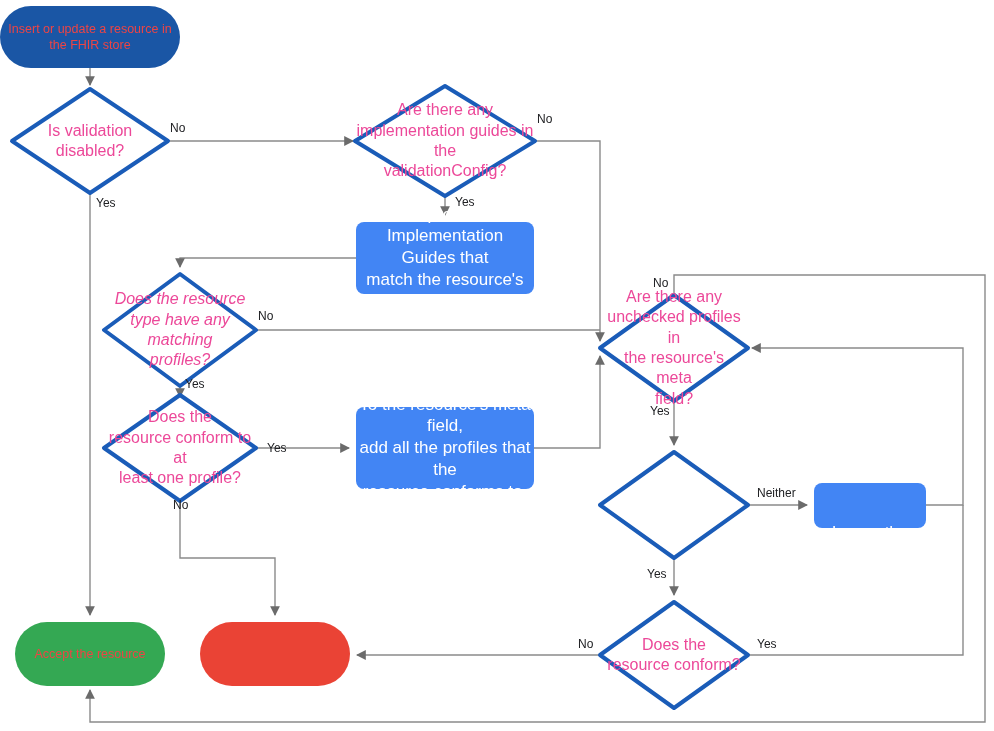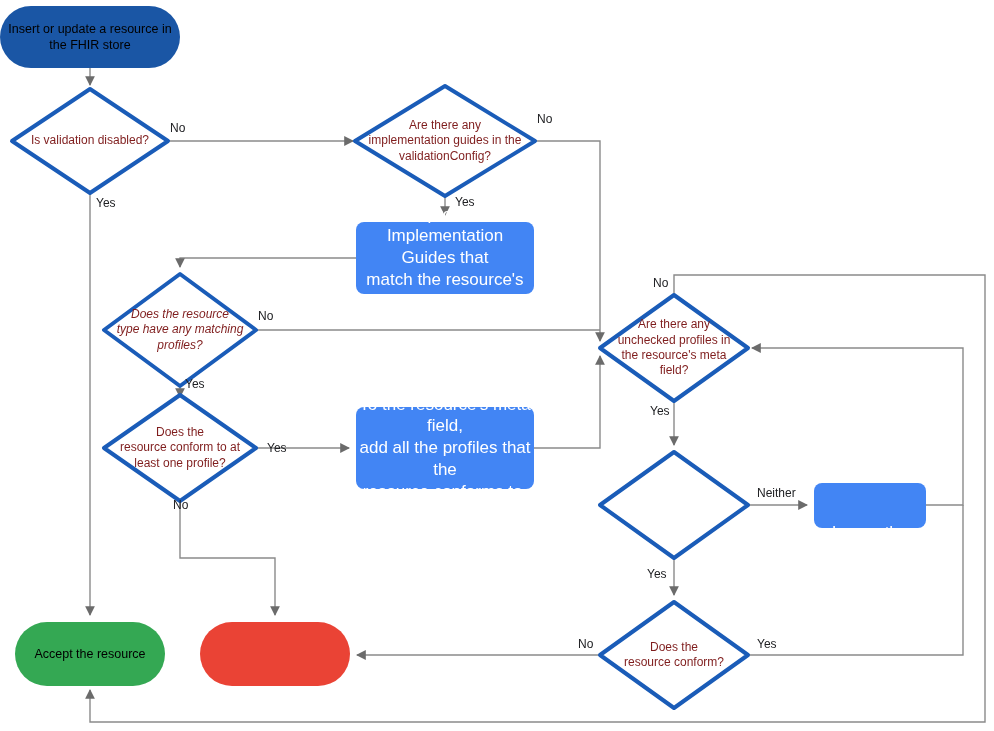--- a/index.html
+++ b/index.html
@@ -28,30 +28,30 @@
     position: absolute;
     display: flex;
     align-items: center;
     justify-content: center;
     text-align: center;
     line-height: 1.28;
     pointer-events: none;
     white-space: pre-line;
   }
   .terminator-label {
-    color: #000000;
+    color: #ef4444;
     font-size: 12.5px;
   }
   .process-label {
     color: #ffffff;
     font-size: 17px;
   }
   .decision-label {
-    color: #7f1d1d;
-    font-size: 12px;
+    color: #ec4899;
+    font-size: 16px;
   }
   .edge-label {
     position: absolute;
     color: #202124;
     font-size: 12px;
     white-space: nowrap;
     pointer-events: none;
   }
 </style>
 </head>

